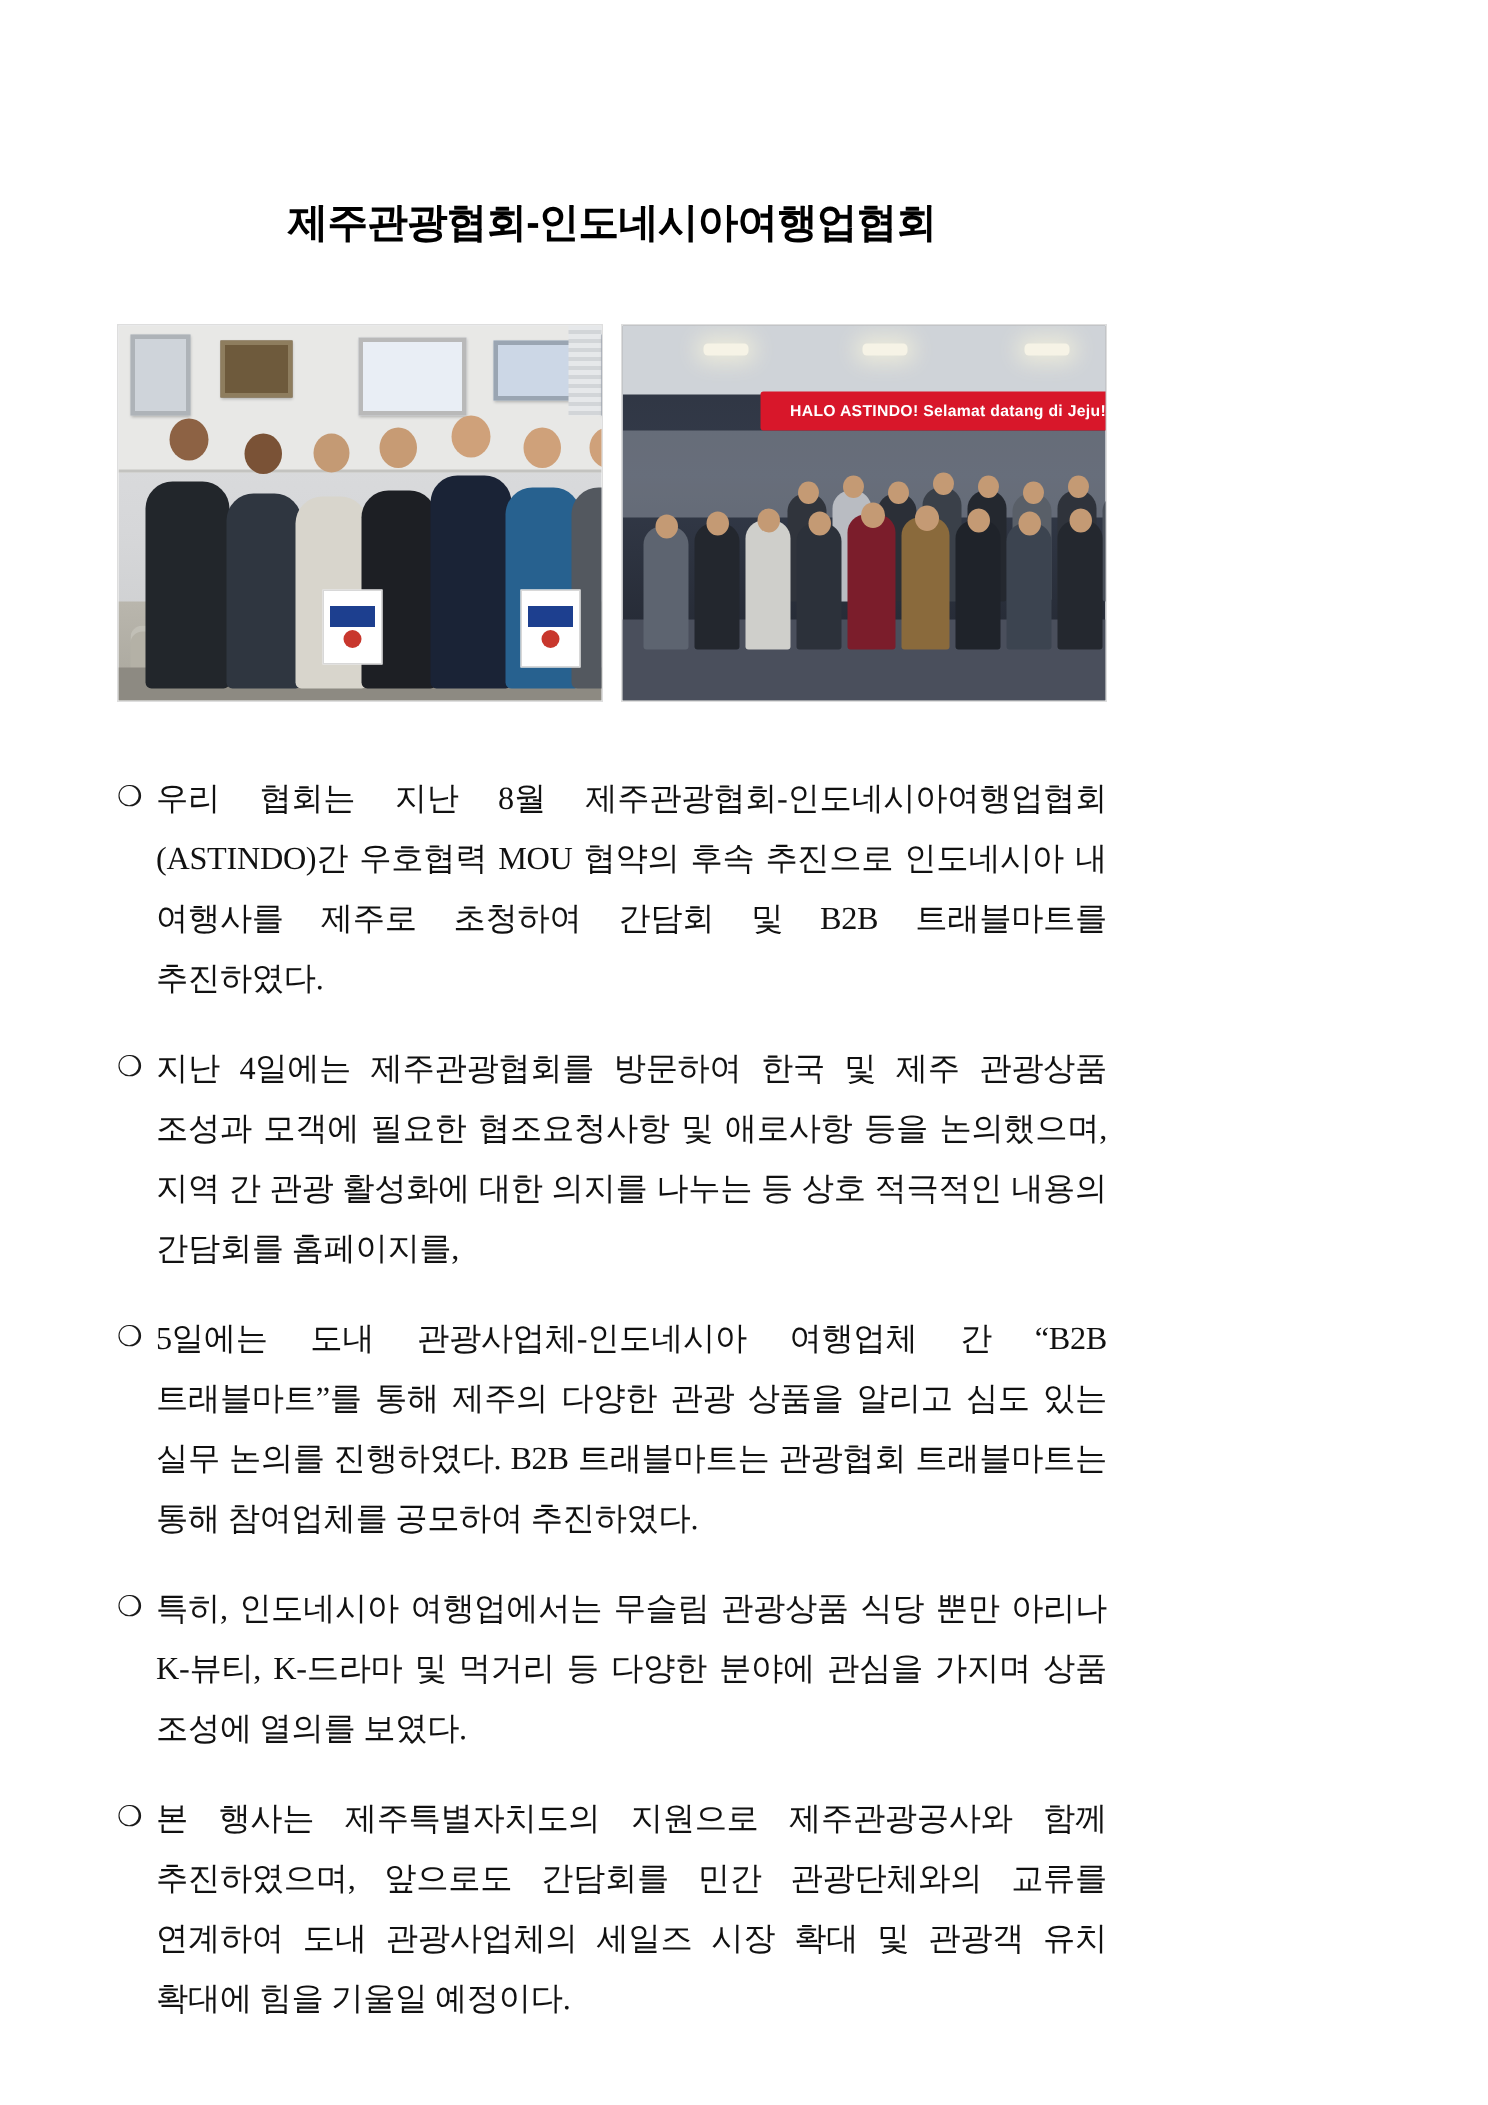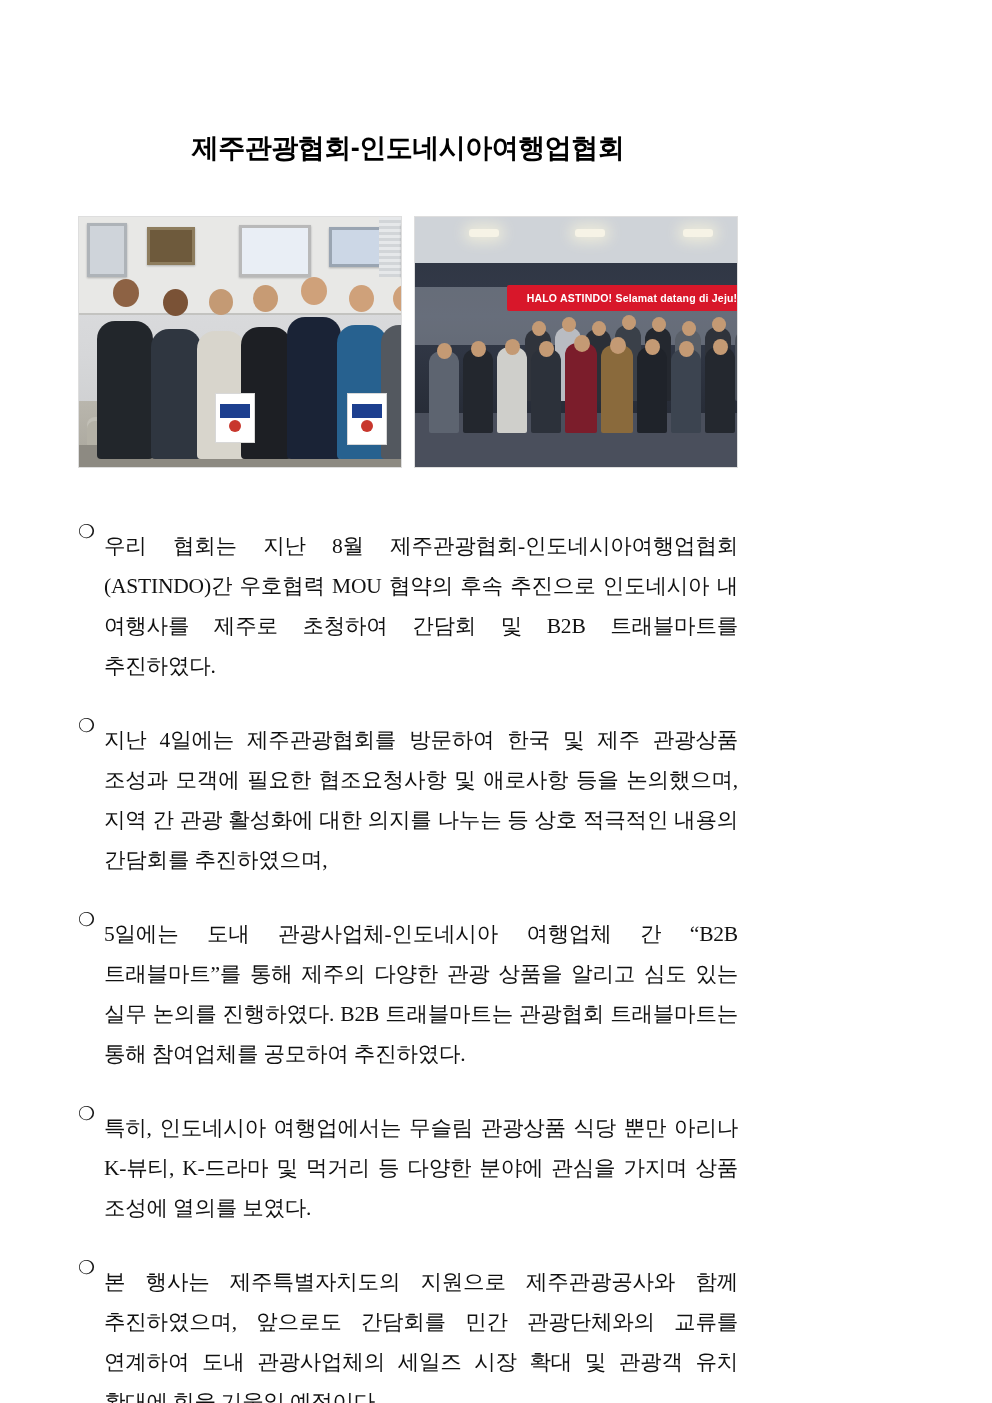--- a/index.html
+++ b/index.html
@@ -141,21 +141,20 @@
     position: absolute; left: 92px; top: 44px; width: 250px; height: 26px;
     background: #d8172a;
     border-radius: 2px;
     display: flex; align-items: center; justify-content: center;
     color: #ffffff;
     font-family: "Liberation Sans", sans-serif;
     font-size: 10.5px;
     font-weight: bold;
     letter-spacing: .2px;
     white-space: nowrap;
-    margin-top: 24px;
   }
   .screen {
     position: absolute; left: 8px; top: 50px; width: 104px; height: 86px;
     background: linear-gradient(#2a3f7a, #1d2d5c);
     color: #dfe6f5;
     font-family: "Liberation Sans", sans-serif;
     font-size: 11px;
     padding: 8px 6px;
     box-sizing: border-box;
     line-height: 1.35;
@@ -199,21 +198,20 @@
   .ptext {
     flex: 1 1 auto;
     font-family: "Liberation Serif", serif;
     font-size: 21.5px;
     line-height: 40px;
     text-align: justify;
     text-justify: inter-character;
     letter-spacing: -0.2px;
     word-break: keep-all;
     color: #111111;
-    margin-top: 14px;
   }
 </style>
 </head>
 <body>
 
 <div class="page">
 
   <div class="title-block">
     <div class="title-sub">제주관광협회-인도네시아여행업협회</div>
   </div>
@@ -324,21 +322,21 @@
 
   <div class="body">
 
     <div class="para">
       <div class="bullet">❍</div>
       <div class="ptext">우리 협회는 지난 8월 제주관광협회-인도네시아여행업협회(ASTINDO)간 우호협력 MOU 협약의 후속 추진으로 인도네시아 내 여행사를 제주로 초청하여 간담회 및 B2B 트래블마트를 추진하였다.</div>
     </div>
 
     <div class="para">
       <div class="bullet">❍</div>
-      <div class="ptext">지난 4일에는 제주관광협회를 방문하여 한국 및 제주 관광상품 조성과 모객에 필요한 협조요청사항 및 애로사항 등을 논의했으며, 지역 간 관광 활성화에 대한 의지를 나누는 등 상호 적극적인 내용의 간담회를 추진하였으며,</div>
+      <div class="ptext">지난 4일에는 제주관광협회를 방문하여 한국 및 제주 관광상품 조성과 모객에 필요한 협조요청사항 및 애로사항 등을 논의했으며, 지역 간 관광 활성화에 대한 의지를 나누는 등 상호 적극적인 내용의 간담회를 홈페이지를,</div>
     </div>
 
     <div class="para">
       <div class="bullet">❍</div>
       <div class="ptext">5일에는 도내 관광사업체-인도네시아 여행업체 간 “B2B 트래블마트”를 통해 제주의 다양한 관광 상품을 알리고 심도 있는 실무 논의를 진행하였다. B2B 트래블마트는 관광협회 트래블마트는 통해 참여업체를 공모하여 추진하였다.</div>
     </div>
 
     <div class="para">
       <div class="bullet">❍</div>
       <div class="ptext">특히, 인도네시아 여행업에서는 무슬림 관광상품 식당 뿐만 아리나 K-뷰티, K-드라마 및 먹거리 등 다양한 분야에 관심을 가지며 상품 조성에 열의를 보였다.</div>

